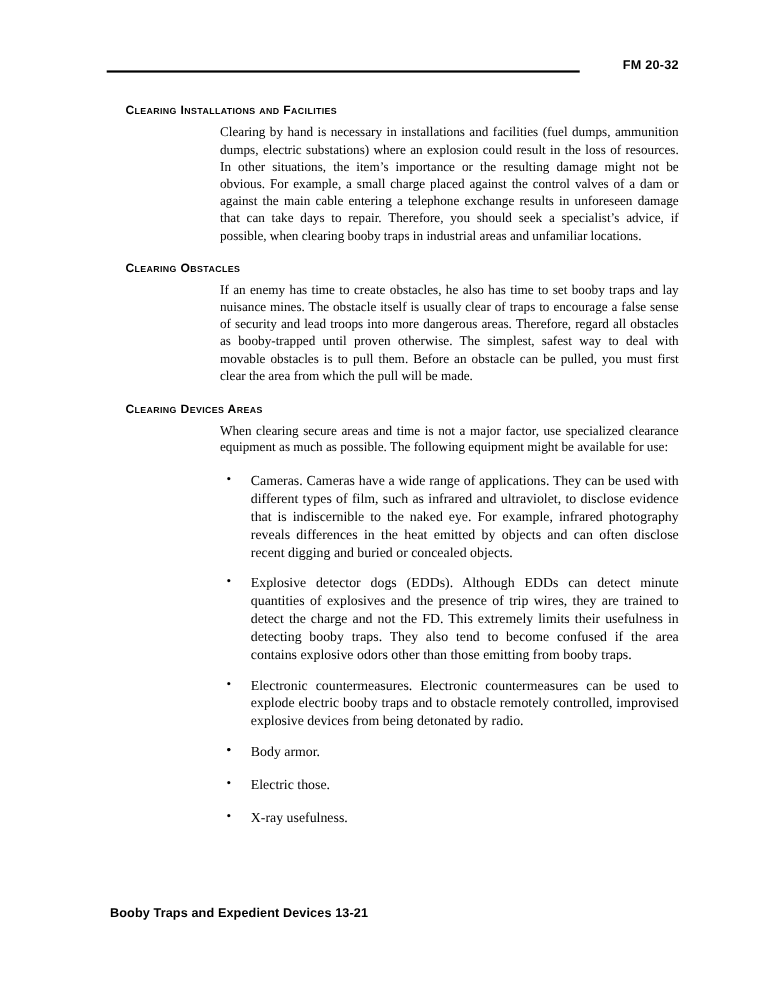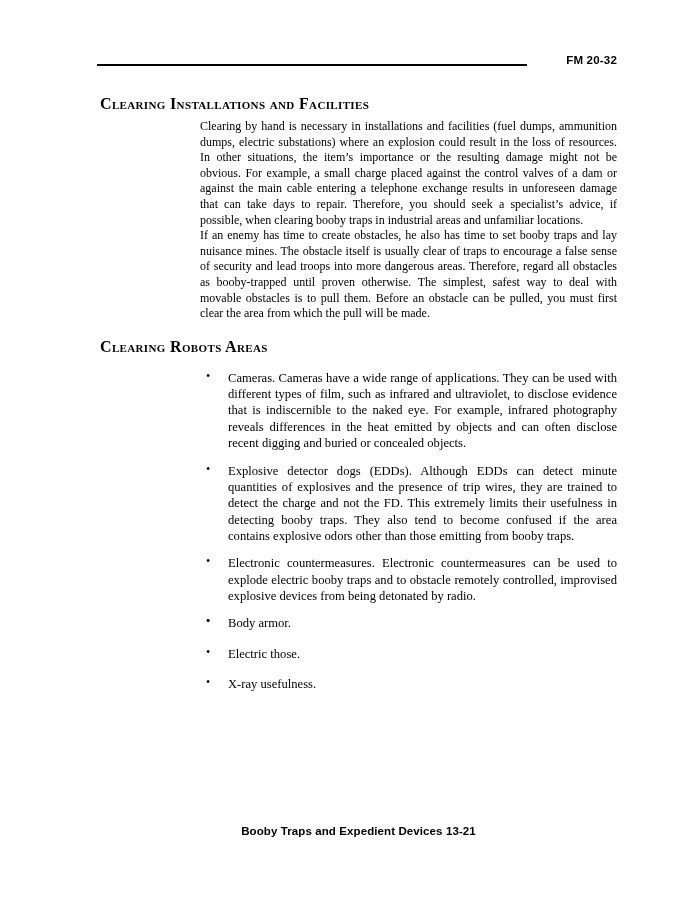--- a/index.html
+++ b/index.html
@@ -50,25 +50,25 @@
 
   
   .content {
     position: absolute;
     top: 95px;
     left: 100px;
     width: 517px;
   }
 
   .sec-head {
-    font-family: Liberation Serif, serif;
-    font-size: 16px;
+    font-family: Liberation Sans, sans-serif;
+    font-size: 11px;
     font-variant: small-caps;
     letter-spacing: 0.35px;
-    margin: 0 0 6px 0;
+    margin: 0 0 6px 14px;
     text-transform: none;
   }
   .sec-head.spaced-top { margin-top: 16px; }
 
   .para {
     margin: 0 0 0 0;
     padding-left: 100px;
     font-size: 12px;
     line-height: 1.30;
     text-align: justify;
@@ -96,21 +96,21 @@
     line-height: 1.30;
   }
   .list-item.short { text-align: left; }
 
   
   .footer {
     position: absolute;
     bottom: 60px;
     left: 100px;
     width: 517px;
-    text-align: center;
+    text-align: left;
     font-family: "Liberation Sans", sans-serif;
     font-weight: bold;
     font-size: 11.5px;
     letter-spacing: 0.1px;
   }
 </style>
 </head>
 <body>
 
 <div class="page">
@@ -118,23 +118,25 @@
   <div class="header">
     <div class="header-rule"></div>
     <div class="header-doc-id">FM 20-32</div>
   </div>
 
   <div class="content">
 
     <h2 class="sec-head">Clearing Installations and Facilities</h2>
     <p class="para">Clearing by hand is necessary in installations and facilities (fuel dumps, ammunition dumps, electric substations) where an explosion could result in the loss of resources. In other situations, the item’s importance or the resulting damage might not be obvious. For example, a small charge placed against the control valves of a dam or against the main cable entering a telephone exchange results in unforeseen damage that can take days to repair. Therefore, you should seek a specialist’s advice, if possible, when clearing booby traps in industrial areas and unfamiliar locations.</p>
 
+    <h2 class="sec-head spaced-top">Clearing Obstacles</h2>
     <p class="para">If an enemy has time to create obstacles, he also has time to set booby traps and lay nuisance mines. The obstacle itself is usually clear of traps to encourage a false sense of security and lead troops into more dangerous areas. Therefore, regard all obstacles as booby-trapped until proven otherwise. The simplest, safest way to deal with movable obstacles is to pull them. Before an obstacle can be pulled, you must first clear the area from which the pull will be made.</p>
 
-    <h2 class="sec-head spaced-top">Clearing Robots Areas</h2>
+    <h2 class="sec-head spaced-top">Clearing Devices Areas</h2>
+    <p class="para">When clearing secure areas and time is not a major factor, use specialized clearance equipment as much as possible. The following equipment might be available for use:</p>
 
     <ul class="list" style="margin-top:14px;">
       <li class="list-item">
         <span class="bullet">•</span>
         <span>Cameras. Cameras have a wide range of applications. They can be used with different types of film, such as infrared and ultraviolet, to disclose evidence that is indiscernible to the naked eye. For example, infrared photography reveals differences in the heat emitted by objects and can often disclose recent digging and buried or concealed objects.</span>
       </li>
       <li class="list-item">
         <span class="bullet">•</span>
         <span>Explosive detector dogs (EDDs). Although EDDs can detect minute quantities of explosives and the presence of trip wires, they are trained to detect the charge and not the FD. This extremely limits their usefulness in detecting booby traps. They also tend to become confused if the area contains explosive odors other than those emitting from booby traps.</span>
       </li>

